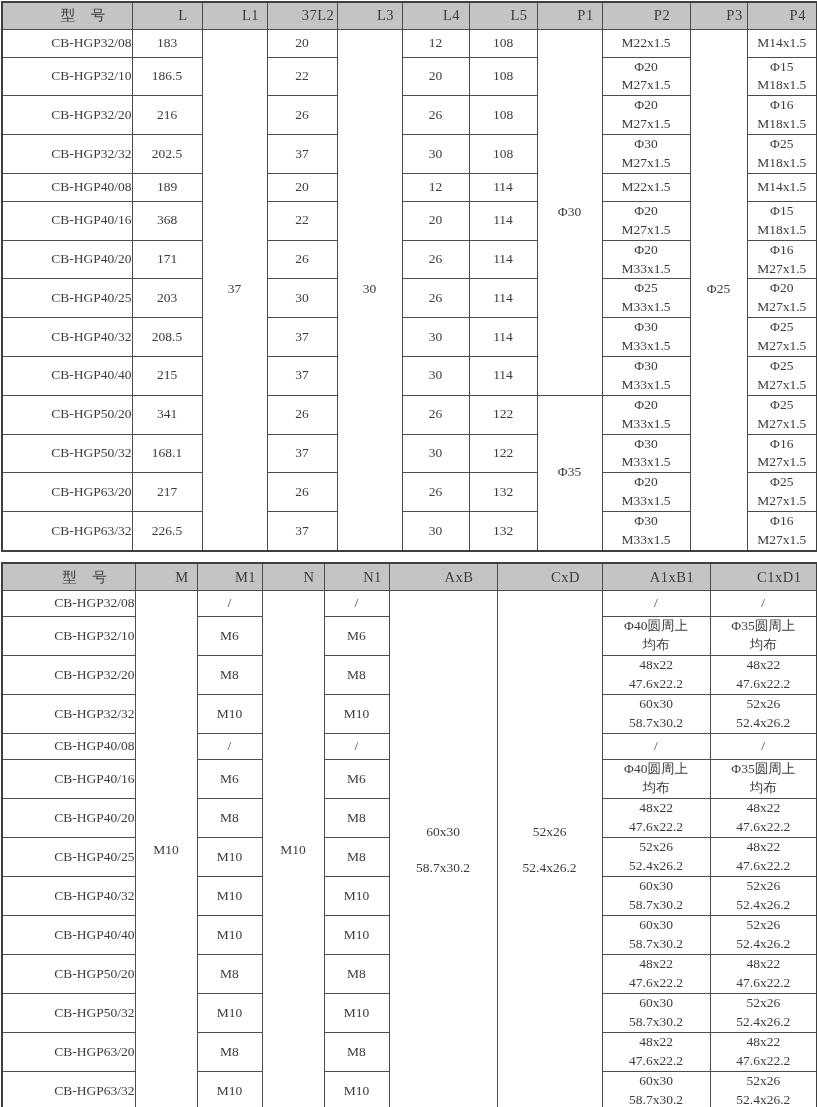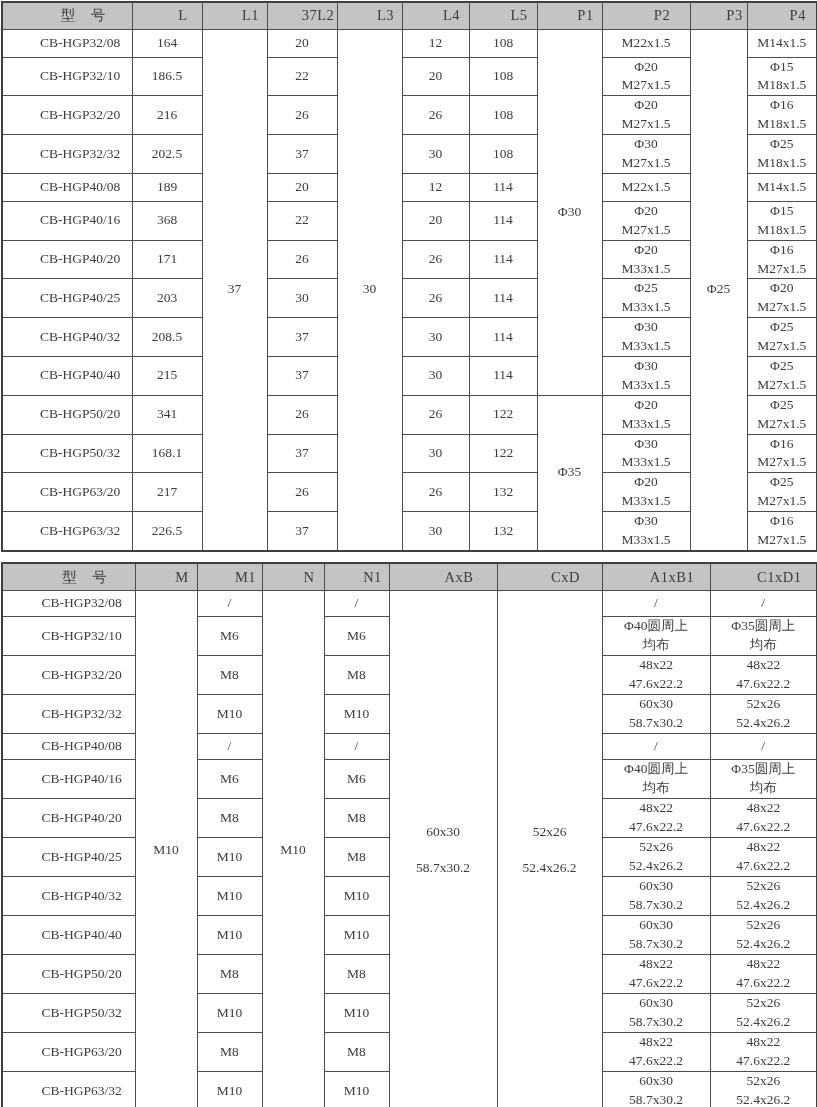--- a/index.html
+++ b/index.html
@@ -24,21 +24,21 @@
     overflow: hidden;
   }
   thead tr { height: 27px; }
   thead th {
     background: #c4c4c4;
     font-size: 14.5px;
     letter-spacing: 0.5px;
     padding-left: 32px;
   }
   td { font-size: 13.5px; line-height: 1.4; background: #ffffff; }
-  td.model { text-align: center; padding-left: 26px; }
+  td.model { text-align: right; padding-left: 26px; }
   tr.short { height: 28px; }
   tr.tall  { height: 38px; }
   #t2 thead tr { height: 28px; }
   #t2 tr.short { height: 26px; }
   #t2 tr.tall  { height: 39px; }
   .gap-line + .gap-line { margin-top: 17px; }
   .spacer { height: 10px; }
 </style>
 </head>
 <body>
@@ -70,21 +70,21 @@
           <th>L5</th>
           <th>P1</th>
           <th>P2</th>
           <th>P3</th>
           <th>P4</th>
         </tr>
     </thead>
     <tbody>
         <tr class="short">
           <td class="model">CB-HGP32/08</td>
-          <td>164</td>
+          <td>183</td>
           <td rowspan="14">37</td>
           <td>20</td>
           <td rowspan="14">30</td>
           <td>12</td>
           <td>108</td>
           <td rowspan="10">Φ30</td>
           <td>
             <div>M22x1.5</div>
           </td>
           <td rowspan="14">Φ25</td>

